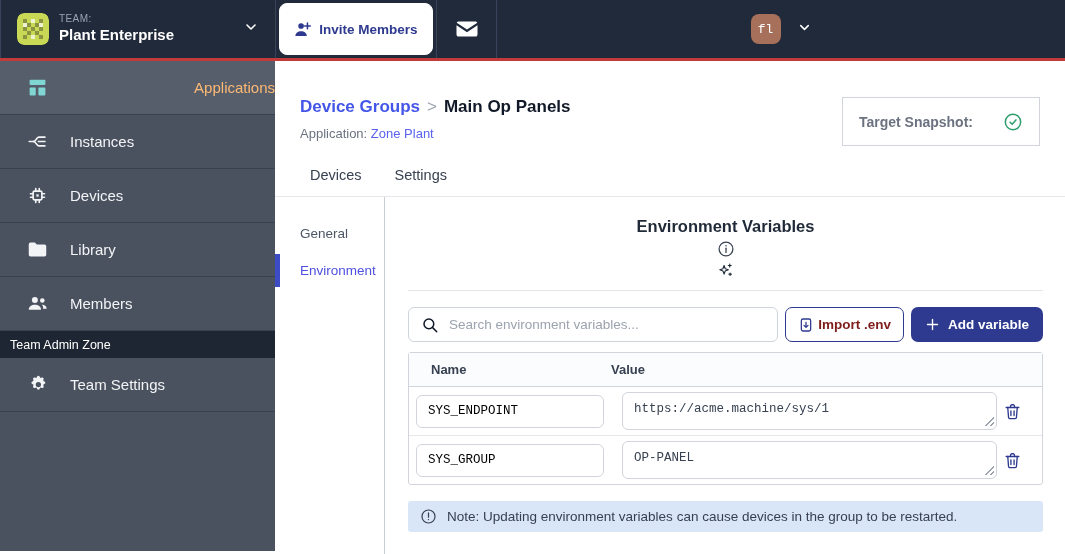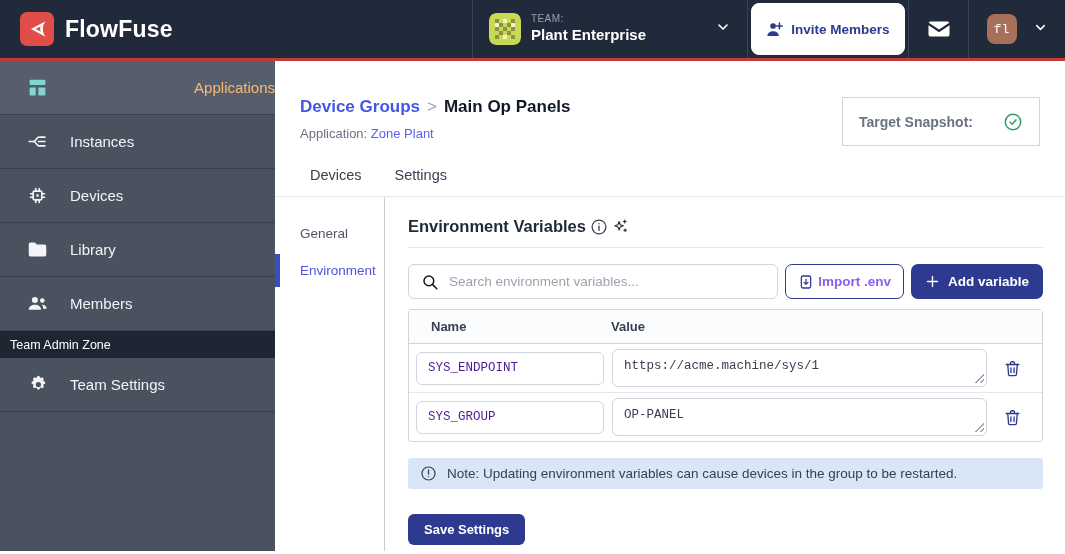--- a/index.html
+++ b/index.html
@@ -46,58 +46,50 @@
   .tabs { display:flex; gap:33px; padding:26px 0 13px 35px; border-bottom:1px solid #e5e7eb; }
   .tab { font-size:14.5px; color:#374151; cursor:pointer; }
 
   .content-row { flex:1; display:flex; }
   .subnav { width:110px; border-right:1px solid #c9ced6; padding-top:20px; }
   .subnav-item { position:relative; padding:9px 0 9px 25px; font-size:13.5px; color:#4b5563; margin-bottom:4px; cursor:pointer; }
   .subnav-item.active { color:#4f51e0; }
   .subnav-item.active::before { content:""; position:absolute; left:0; top:0; bottom:0; width:5px; background:#3d4cc4; }
 
   .panel { flex:1; padding:20px 22px 0 23px; }
-  .panel-title-row { display:flex; align-items:center; gap:4px; padding-bottom:11px; border-bottom:1px solid #e5e7eb; }
+  .panel-title-row { display:flex; align-items:center; gap:4px; padding-bottom:11px; border-bottom:1px solid #e5e7eb;flex-direction:column; }
   .panel-title { font-size:16.5px; font-weight:700; color:#1f2937; }
   .title-icn { display:flex; cursor:pointer; }
 
   .controls { display:flex; gap:7px; margin-top:16px; }
   .search-box { flex:1; display:flex; align-items:center; gap:10px; border:1px solid #cfd4da; border-radius:6px; height:35px; padding:0 12px; background:#fff; }
   .search-box input { border:none; outline:none; flex:1; font-size:13.5px; color:#374151; font-family:inherit; background:transparent; }
   .search-box input::placeholder { color:#9ca3af; }
-  .btn-outline { display:flex; align-items:center; gap:4px; border:1.5px solid #2e3a8f; color:#8b5cf6; background:#fff; border-radius:7px; height:35px; padding:0 12px; font-weight:700; font-size:13.5px; cursor:pointer; font-family:inherit; }
+  .btn-outline { display:flex; align-items:center; gap:4px; border:1.5px solid #2e3a8f; color:#7f1d1d; background:#fff; border-radius:7px; height:35px; padding:0 12px; font-weight:700; font-size:13.5px; cursor:pointer; font-family:inherit; }
   .btn-primary { display:flex; align-items:center; gap:8px; background:#2e3a8f; color:#fff; border:none; border-radius:7px; height:35px; padding:0 14px; font-weight:700; font-size:13.5px; cursor:pointer; font-family:inherit;text-align:center; }
 
   .env-table { margin-top:10px; border:1px solid #d1d5db; border-radius:3px; background:#fff; }
   .t-head { display:flex; padding:9px 0; border-bottom:1px solid #d1d5db; background:#fbfcfd; font-size:13px; font-weight:700; color:#374151; }
   .th-name { width:202px; padding-left:22px; }
   .th-value { flex:1; }
   .t-row { display:flex; align-items:center; padding:5px 7px; }
   .t-row + .t-row { border-top:1px solid #e5e7eb; }
-  .name-input { width:188px; height:33px; border:1px solid #d1d5db; border-radius:6px; padding:0 11px; font-family:"Liberation Mono", monospace; font-size:12.5px; color:#4c1d95; outline:none; }
-  .value-wrap { position:relative; margin-left:8px; width:375px; }
+  .name-input { width:188px; height:33px; border:1px solid #d1d5db; border-radius:6px; padding:0 11px; font-family:"Liberation Mono", monospace; font-size:12.5px; color:#000000; outline:none; }
+  .value-wrap { position:relative; margin-left:18px; width:375px; }
   .value-area { display:block; width:100%; height:38px; border:1px solid #d1d5db; border-radius:6px; padding:9px 11px 0; font-family:"Liberation Mono", monospace; font-size:12.5px; color:#374151; resize:none; outline:none; overflow:hidden; }
   .resize-handle { position:absolute; right:3px; bottom:4px; width:10px; height:10px; clip-path:polygon(100% 0,100% 100%,0 100%); background:repeating-linear-gradient(-45deg, transparent 0 2px, #9ca3af 2px 3.5px); }
   .trash-btn { margin-left:auto; margin-right:13px; background:none; border:none; cursor:pointer; display:flex; }
 
   .note-banner { margin-top:16px; background:#d9e6f8; border-radius:3px; min-height:31px; display:flex; align-items:center; gap:10px; padding:6px 12px; color:#374151; font-size:13.5px; }
   .save-btn { margin-top:25px; display:inline-flex; align-items:center; background:#2e3a8f; color:#fff; border:none; border-radius:6px; height:31px; padding:0 16px; font-weight:700; font-size:13px; cursor:pointer; font-family:inherit; }
 </style>
 </head>
 <body>
 
 <div class="navbar">
-  <div class="brand">
-    <span class="logo-box">
-      <svg width="24" height="24" viewBox="0 0 24 24">
-          <path fill="#fff" d="M21 4 L6 12 L21 20 C16.8 16.4 16.8 7.6 21 4 Z M10.5 12 L16 9.2 C15.4 10.1 15.1 11 15.1 12 C15.1 13 15.4 13.9 16 14.8 Z"></path>
-        </svg>
-    </span>
-    <span class="brand-name">FlowFuse</span>
-  </div>
 
   <div class="nav-sec team-sec">
     <svg class="identicon" viewBox="0 0 32 32">
       <rect width="32" height="32" rx="7" fill="#c9d855"></rect>
       <g fill="#8a9440">
         <rect x="6" y="6" width="4" height="4"></rect>
           <rect x="22" y="6" width="4" height="4"></rect>
         <rect x="10" y="10" width="4" height="4"></rect>
           <rect x="18" y="10" width="4" height="4"></rect>
         <rect x="6" y="14" width="4" height="4"></rect>

